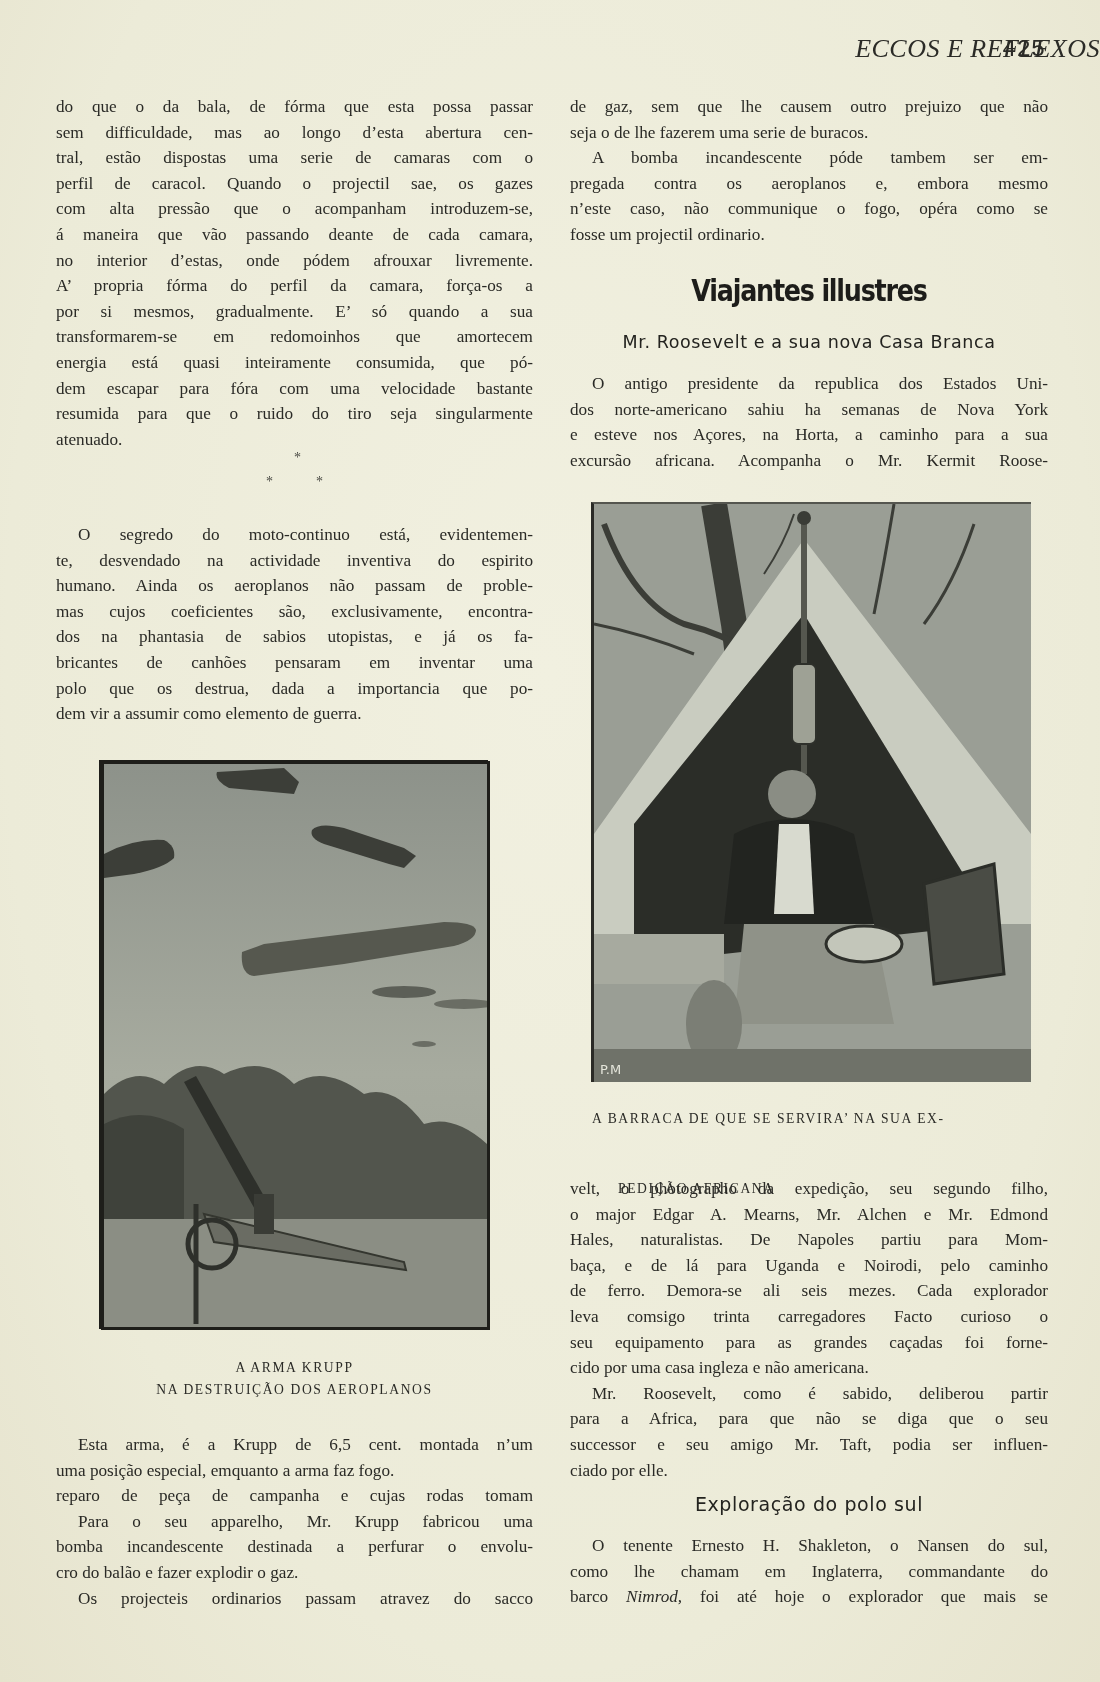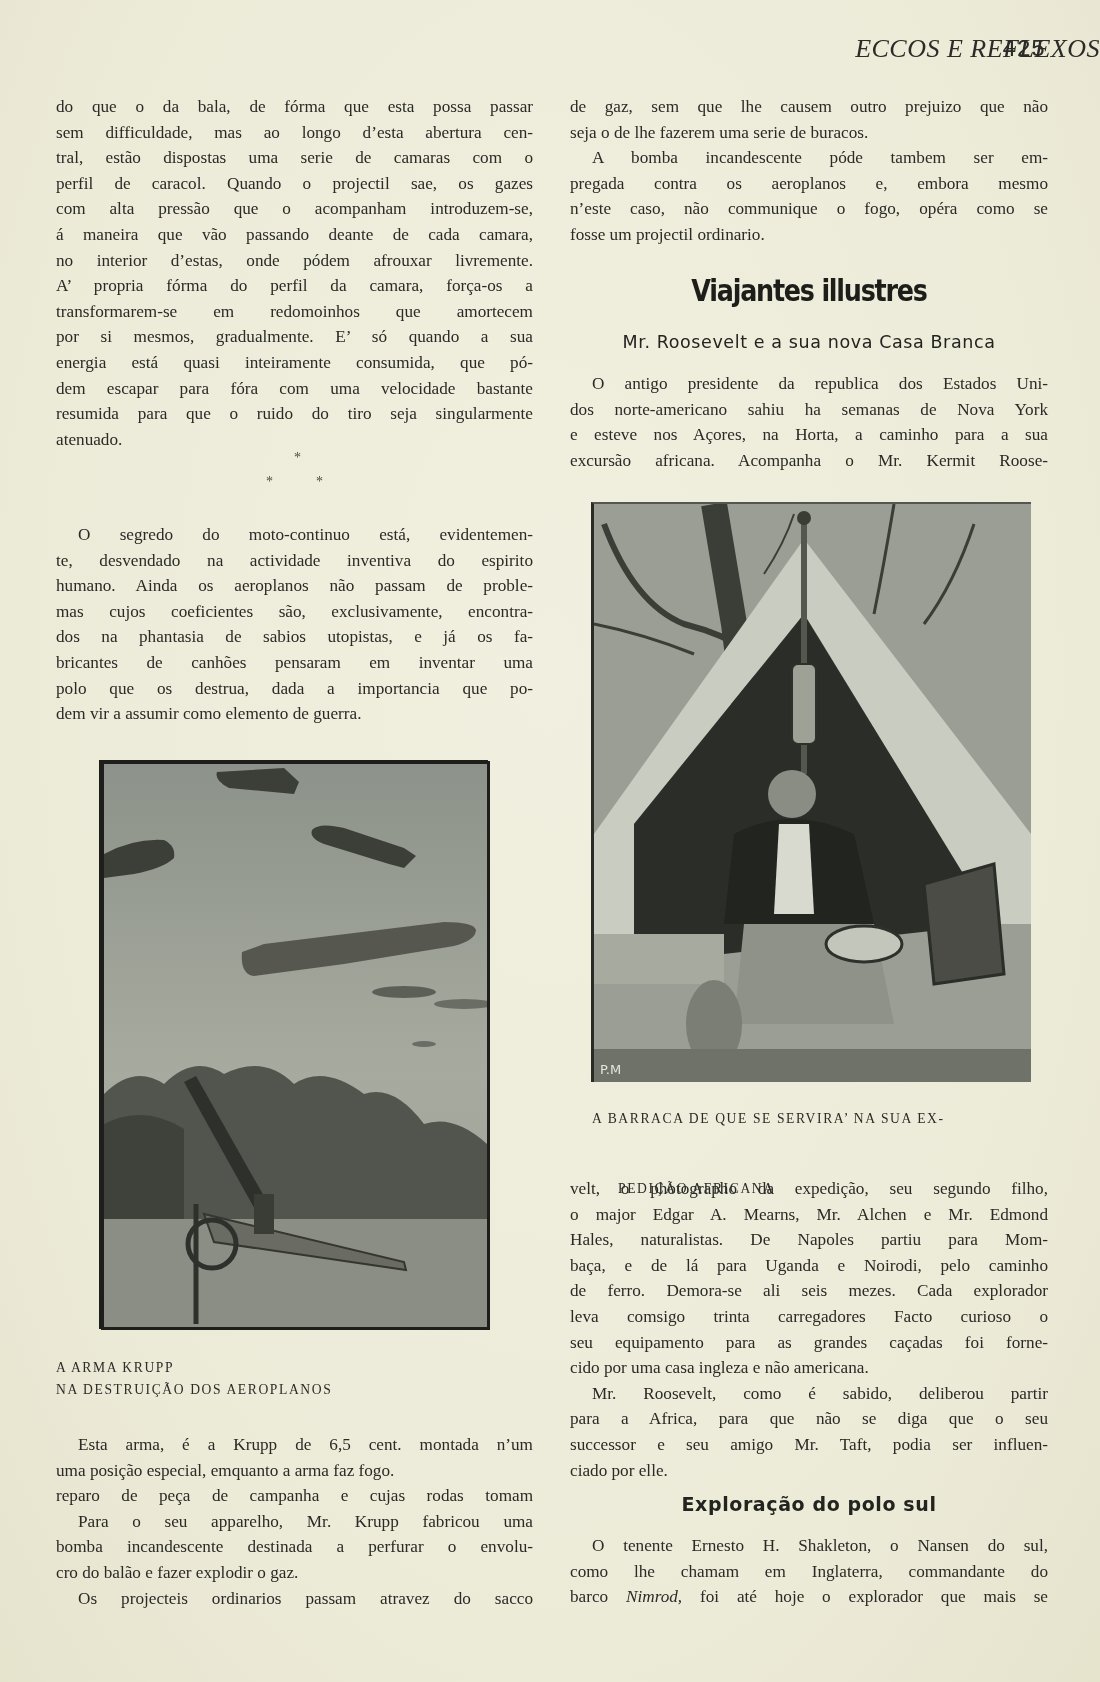--- a/index.html
+++ b/index.html
@@ -21,51 +21,51 @@
   .line { display: block; text-align: justify; text-align-last: justify; white-space: nowrap; }
   .line.last { text-align-last: left; }
   .line.ind { padding-left: 22px; }
   .asterism { position: absolute; left: 56px; width: 477px; top: 450px; height: 70px; font-size: 14px; color: #4a4a44; }
   .asterism span { position: absolute; }
   .photo { position: absolute; background: #8f948c; overflow: hidden; }
   .photo svg { display: block; width: 100%; height: 100%; }
   .photo-krupp { left: 101px; top: 761px; width: 383px; height: 563px; border: 3px solid #1e1e1a; box-shadow: -2px -1px 0 #1e1e1a; }
   .photo-tent { left: 591px; top: 502px; width: 437px; height: 578px; border-left: 3px solid #2a2a26; border-top: 2px solid #55564f; }
   .caption { position: absolute; font-size: 13.6px; letter-spacing: 1.6px; line-height: 22px; color: #2b2b27; }
-  .caption-krupp { left: 56px; width: 477px; top: 1357px; text-align: left; }
+  .caption-krupp { left: 56px; width: 477px; top: 1357px; text-align: center; }
   .caption-tent { left: 592px; width: 440px; top: 1108px; }
   .caption-tent .c2 { padding-left: 26px; margin-top: 48px; }
   .heading-main { position: absolute; left: 570px; width: 478px; top: 272px; text-align: center;
     font-family: "DejaVu Sans", sans-serif; font-weight: bold; font-size: 31px; letter-spacing: -1.5px;
     transform: scaleX(0.82); color: #1d1d1a; }
   .heading-sub { position: absolute; left: 570px; width: 478px; top: 332px; text-align: center;
     font-family: "DejaVu Sans", sans-serif; font-weight: normal; font-size: 17.5px; letter-spacing: 0.6px; color: #23231f; }
   .heading-polo { position: absolute; left: 570px; width: 478px; top: 1493px; text-align: center;
-    font-family: "DejaVu Sans", sans-serif; font-weight: bold; font-size: 19px; letter-spacing: 0.6px; color: #23231f; }
+    font-family: "DejaVu Sans", sans-serif; font-weight: normal; font-size: 19px; letter-spacing: 0.6px; color: #23231f; }
   em { font-style: italic; }
 </style>
 </head>
 <body>
 
 <div class="page">
 
   <div class="running-head">ECCOS E REFLEXOS</div>
   <div class="page-number">425</div>
 
   <div class="col col-left" style="top:94px;">
     <span class="line">do que o da bala, de fórma que esta possa passar</span>
     <span class="line">sem difficuldade, mas ao longo d’esta abertura cen-</span>
     <span class="line">tral, estão dispostas uma serie de camaras com o</span>
     <span class="line">perfil de caracol. Quando o projectil sae, os gazes</span>
     <span class="line">com alta pressão que o acompanham introduzem-se,</span>
     <span class="line">á maneira que vão passando deante de cada camara,</span>
     <span class="line">no interior d’estas, onde pódem afrouxar livremente.</span>
     <span class="line">A’ propria fórma do perfil da camara, força-os a</span>
+    <span class="line">por si mesmos, gradualmente. E’ só quando a sua</span>
     <span class="line">transformarem-se em redomoinhos que amortecem</span>
-    <span class="line">por si mesmos, gradualmente. E’ só quando a sua</span>
     <span class="line">energia está quasi inteiramente consumida, que pó-</span>
     <span class="line">dem escapar para fóra com uma velocidade bastante</span>
     <span class="line">resumida para que o ruido do tiro seja singularmente</span>
     <span class="line last">atenuado.</span>
   </div>
 
   <div class="asterism">
     <span style="left:238px; top:0;">*</span>
     <span style="left:210px; top:24px;">*</span>
     <span style="left:260px; top:24px;">*</span>

